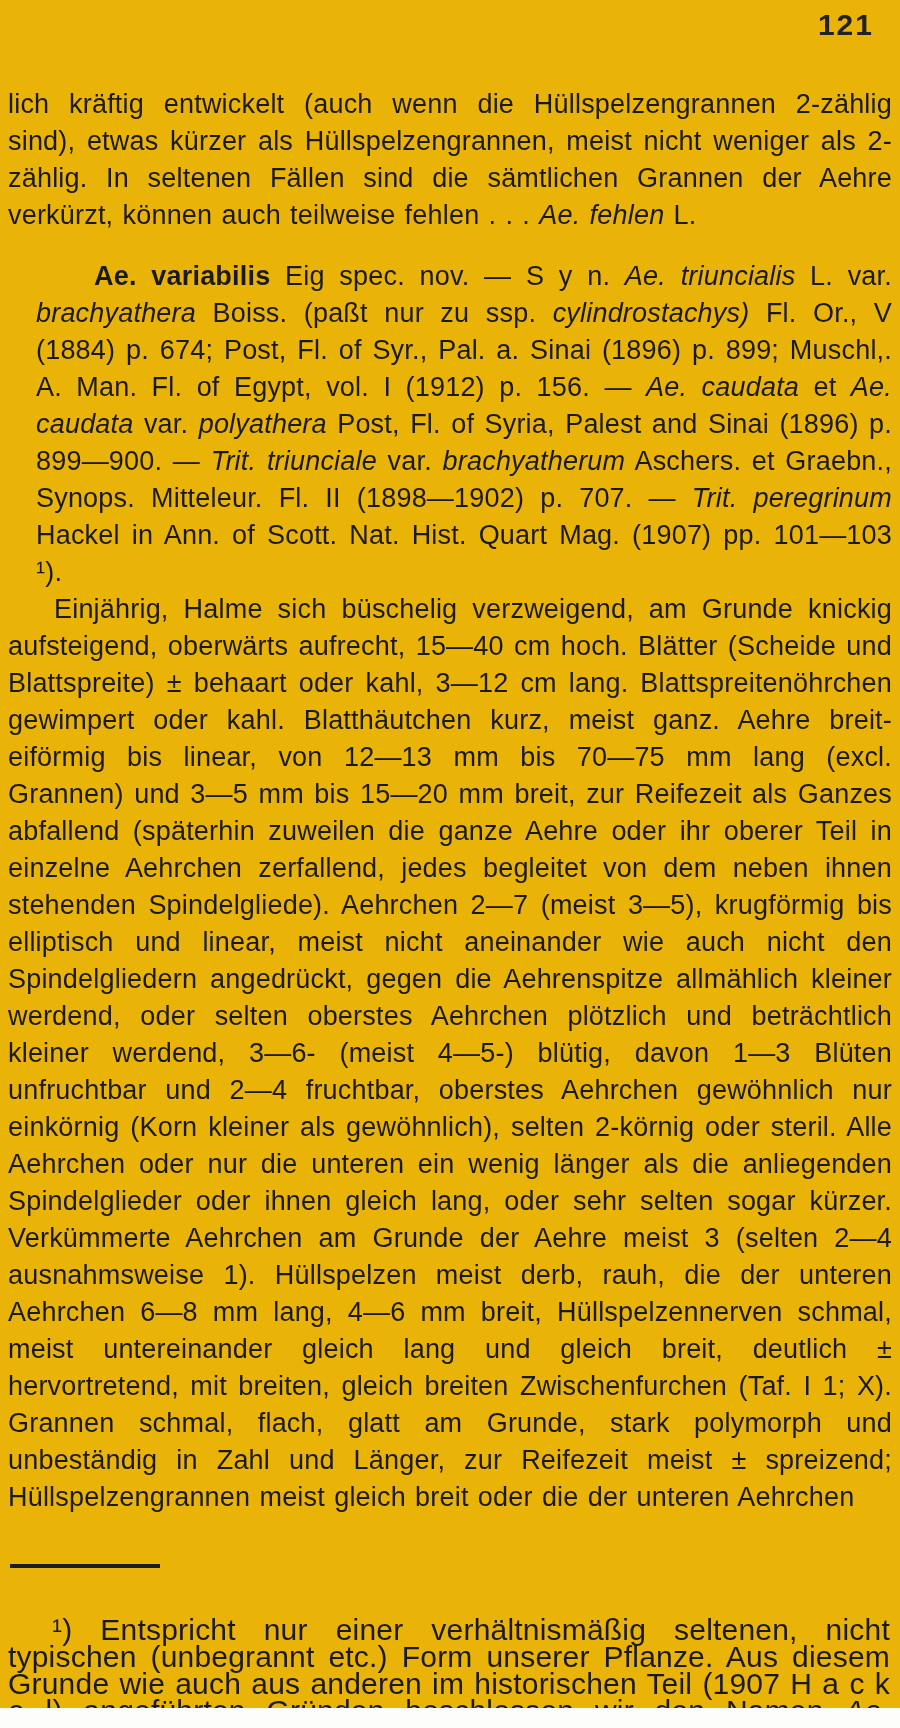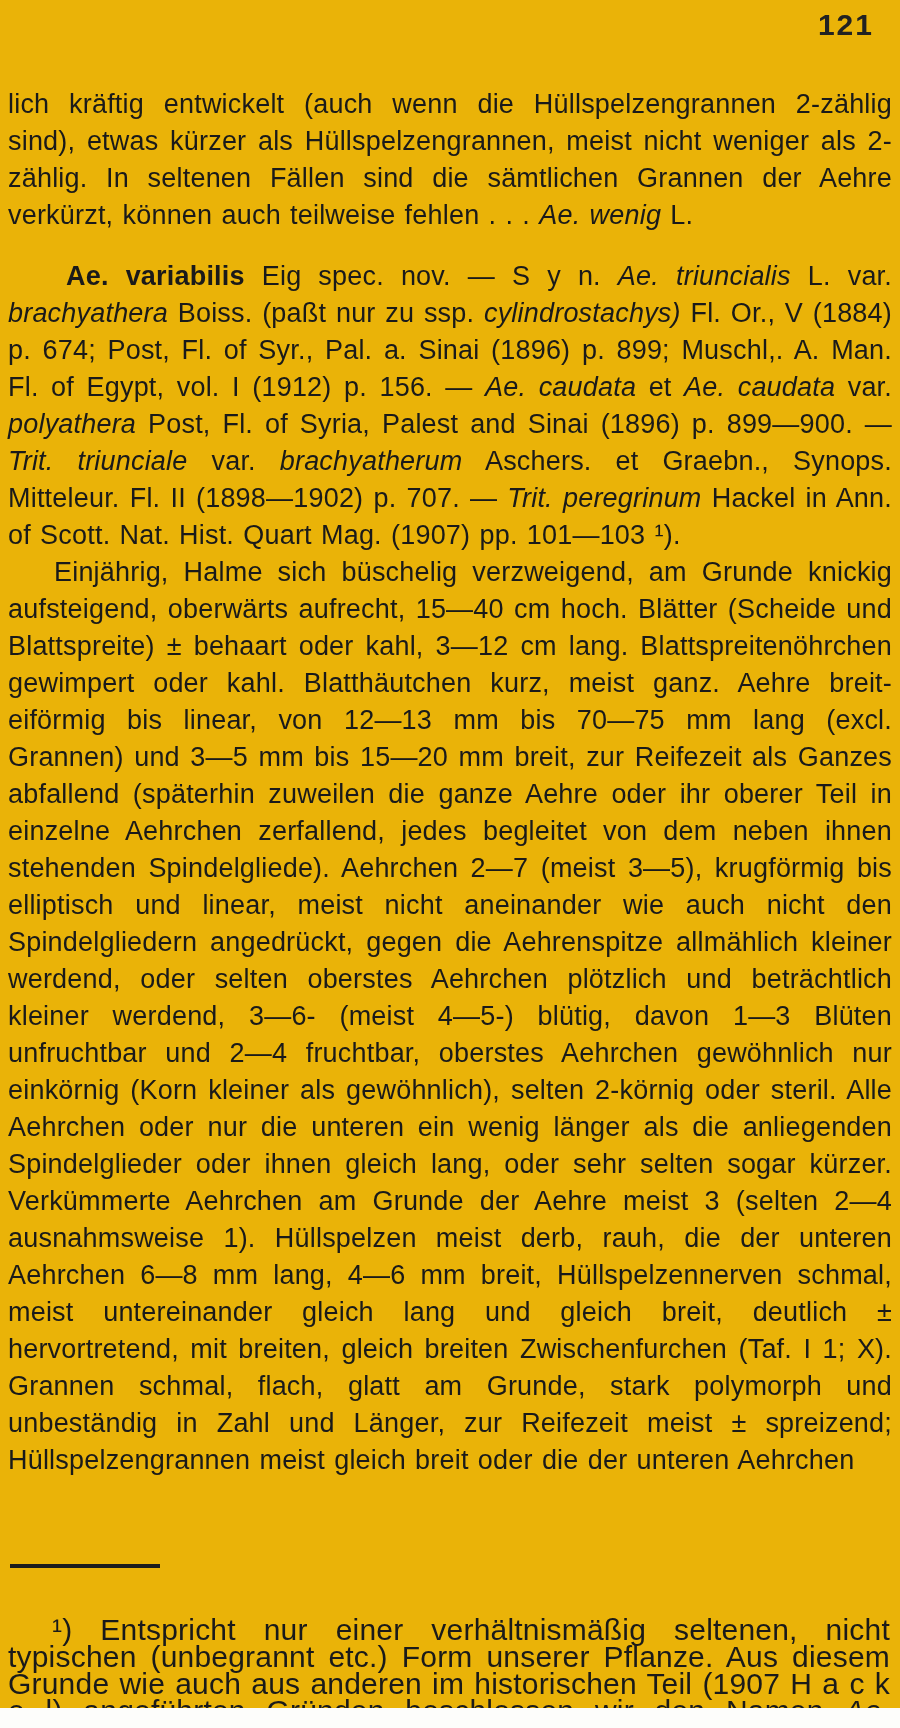--- a/index.html
+++ b/index.html
@@ -33,20 +33,21 @@
     font-size: 27px;
     line-height: 37px;
     text-align: justify;
     letter-spacing: 0.2px;
     word-spacing: 1.5px;
   }
   .para { margin: 0; }
   .para-species {
     margin-top: 24px;
     text-indent: 58px;
+    margin-left: 28px;
   }
   .para-description {
     text-indent: 46px;
   }
   .run-normal { font-style: normal; font-weight: normal; }
   .run-italic { font-style: italic; }
   .run-bold   { font-weight: bold; }
   .footnote-rule {
     position: absolute;
     top: 1564px;
@@ -77,21 +78,21 @@
   }
 </style>
 </head>
 <body>
 
 <div class="page">
 
   <div class="page-number">121</div>
 
   <div class="body-text">
-    <p class="para para-continuation"><span class="run-normal">lich kräftig entwickelt (auch wenn die Hüllspelzengrannen 2-zählig sind), etwas kürzer als Hüllspelzengrannen, meist nicht weniger als 2-zählig. In seltenen Fällen sind die sämtlichen Grannen der Aehre verkürzt, können auch teilweise fehlen . . . </span><span class="run-italic">Ae. wenig</span><span class="run-normal"> L.</span></p>
+    <p class="para para-continuation"><span class="run-normal">lich kräftig entwickelt (auch wenn die Hüllspelzengrannen 2-zählig sind), etwas kürzer als Hüllspelzengrannen, meist nicht weniger als 2-zählig. In seltenen Fällen sind die sämtlichen Grannen der Aehre verkürzt, können auch teilweise fehlen . . . </span><span class="run-italic">Ae. fehlen</span><span class="run-normal"> L.</span></p>
     <p class="para para-species"><span class="run-bold">Ae. variabilis</span><span class="run-normal"> Eig spec. nov. — S y n. </span><span class="run-italic">Ae. triuncialis</span><span class="run-normal"> L. var. </span><span class="run-italic">brachyathera</span><span class="run-normal"> Boiss. (paßt nur zu ssp. </span><span class="run-italic">cylindrostachys)</span><span class="run-normal"> Fl. Or., V (1884) p. 674; Post, Fl. of Syr., Pal. a. Sinai (1896) p. 899; Muschl,. A. Man. Fl. of Egypt, vol. I (1912) p. 156. — </span><span class="run-italic">Ae. caudata</span><span class="run-normal"> et </span><span class="run-italic">Ae. caudata</span><span class="run-normal"> var. </span><span class="run-italic">polyathera</span><span class="run-normal"> Post, Fl. of Syria, Palest and Sinai (1896) p. 899—900. — </span><span class="run-italic">Trit. triunciale</span><span class="run-normal"> var. </span><span class="run-italic">brachyatherum</span><span class="run-normal"> Aschers. et Graebn., Synops. Mitteleur. Fl. II (1898—1902) p. 707. — </span><span class="run-italic">Trit. peregrinum</span><span class="run-normal"> Hackel in Ann. of Scott. Nat. Hist. Quart Mag. (1907) pp. 101—103 ¹).</span></p>
     <p class="para para-description"><span class="run-normal">Einjährig, Halme sich büschelig verzweigend, am Grunde knickig aufsteigend, oberwärts aufrecht, 15—40 cm hoch. Blätter (Scheide und Blattspreite) ± behaart oder kahl, 3—12 cm lang. Blattspreitenöhrchen gewimpert oder kahl. Blatthäutchen kurz, meist ganz. Aehre breit-eiförmig bis linear, von 12—13 mm bis 70—75 mm lang (excl. Grannen) und 3—5 mm bis 15—20 mm breit, zur Reifezeit als Ganzes abfallend (späterhin zuweilen die ganze Aehre oder ihr oberer Teil in einzelne Aehrchen zerfallend, jedes begleitet von dem neben ihnen stehenden Spindelgliede). Aehrchen 2—7 (meist 3—5), krugförmig bis elliptisch und linear, meist nicht aneinander wie auch nicht den Spindelgliedern angedrückt, gegen die Aehrenspitze allmählich kleiner werdend, oder selten oberstes Aehrchen plötzlich und beträchtlich kleiner werdend, 3—6- (meist 4—5-) blütig, davon 1—3 Blüten unfruchtbar und 2—4 fruchtbar, oberstes Aehrchen gewöhnlich nur einkörnig (Korn kleiner als gewöhnlich), selten 2-körnig oder steril. Alle Aehrchen oder nur die unteren ein wenig länger als die anliegenden Spindelglieder oder ihnen gleich lang, oder sehr selten sogar kürzer. Verkümmerte Aehrchen am Grunde der Aehre meist 3 (selten 2—4 ausnahmsweise 1). Hüllspelzen meist derb, rauh, die der unteren Aehrchen 6—8 mm lang, 4—6 mm breit, Hüllspelzennerven schmal, meist untereinander gleich lang und gleich breit, deutlich ± hervortretend, mit breiten, gleich breiten Zwischenfurchen (Taf. I 1; X). Grannen schmal, flach, glatt am Grunde, stark polymorph und unbeständig in Zahl und Länger, zur Reifezeit meist ± spreizend; Hüllspelzengrannen meist gleich breit oder die der unteren Aehrchen</span></p>
   </div>
 
   <div class="footnote-rule"></div>
 
   <p class="footnote"><span class="run-normal">¹) Entspricht nur einer verhältnismäßig seltenen, nicht typischen (unbegrannt etc.) Form unserer Pflanze. Aus diesem Grunde wie auch aus anderen im historischen Teil (1907 H a c k e l) angeführten Gründen beschlossen wir den Namen </span><span class="run-italic">Ae. variabilis</span><span class="run-normal"> Eig dem Namen </span><span class="run-italic">Ae. peregrina</span><span class="run-normal"> (Hackel) Eig vorzuziehen.</span></p>
 
   <div class="scan-artifact"></div>
 

